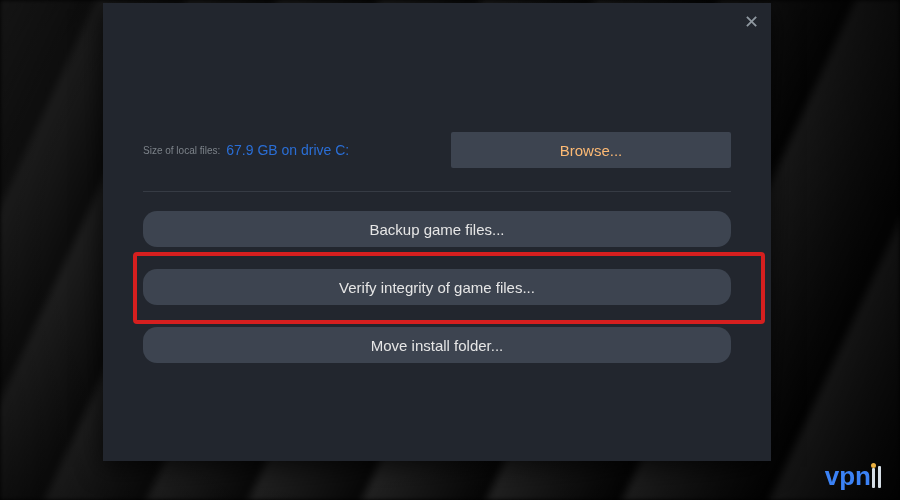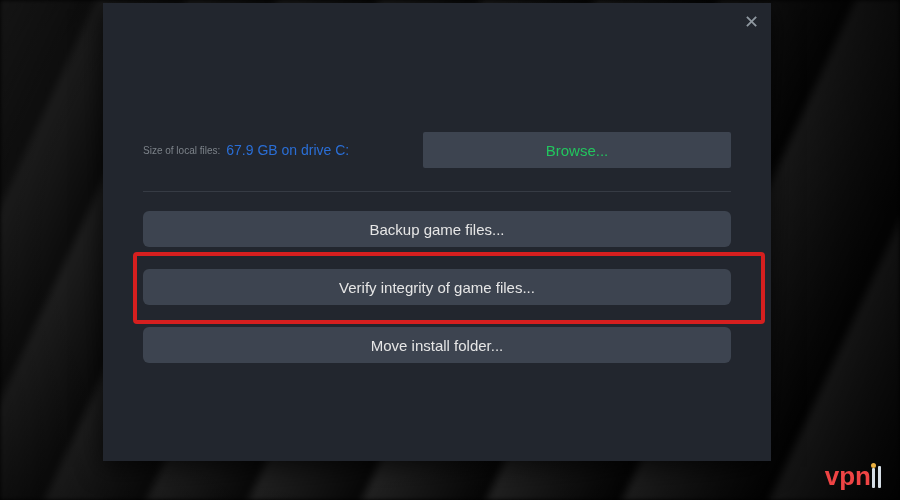--- a/index.html
+++ b/index.html
@@ -11,29 +11,29 @@
         #222222 53%, #070707 63%, #242424 64%, #060606 75%,
         #262626 76%, #050505 88%, #282828 89%, #040404 100%);
       filter:blur(2px);}
   .bg-vig{position:absolute;inset:0;background:radial-gradient(circle at 35% 45%, rgba(0,0,0,0) 40%, rgba(0,0,0,0.7) 100%);}
   .dialog{position:absolute;left:103px;top:3px;width:668px;height:458px;background:#22262e;box-shadow:0 6px 24px rgba(0,0,0,0.7);}
   .close{position:absolute;top:10px;right:12px;color:#8f98a0;font-size:18px;line-height:18px;cursor:pointer;}
   .title{position:absolute;left:40px;top:46px;color:#ffffff;font-size:32px;font-weight:300;letter-spacing:4px;}
   .inforow{position:absolute;left:40px;top:129px;width:588px;display:flex;align-items:center;}
   .size-lbl{color:#7c8289;font-size:10px;}
   .size-val{color:#2a6ed6;font-size:14px;margin-left:6px;}
-  .browse-btn{margin-left:auto;width:308px;height:36px;background:#3d4450;border:none;color:#22c55e;font-size:15px;border-radius:2px;cursor:pointer;}
+  .browse-btn{margin-left:auto;width:280px;height:36px;background:#3d4450;border:none;color:#fdba74;font-size:15px;border-radius:2px;cursor:pointer;}
   .divider{position:absolute;left:40px;top:188px;width:588px;height:1px;background:#363b44;}
-  .btn{position:absolute;left:40px;width:588px;height:36px;background:#3d4450;border:none;color:#e6e6e6;font-size:15px;border-radius:6px;cursor:pointer;}
+  .btn{position:absolute;left:40px;width:588px;height:36px;background:#3d4450;border:none;color:#e6e6e6;font-size:15px;border-radius:14px;cursor:pointer;}
   .btn-backup{top:208px;}
   .btn-verify{top:266px;}
   .btn-move{top:324px;}
   .callout{position:absolute;left:133px;top:252px;width:624px;height:64px;border:4px solid #d61f1f;border-radius:4px;pointer-events:none;}
   .wm{position:absolute;right:18px;bottom:8px;font-size:26px;font-weight:700;color:#e9eef3;display:flex;align-items:center;}
-  .wm-vpn{color:#ef4444;}
+  .wm-vpn{color:#3b82f6;}
   .wm-bar{display:inline-block;width:9px;height:22px;margin:0 1px;position:relative;}
   .wm-bar::before,.wm-bar::after{content:"";position:absolute;width:3px;background:#d6dee6;border-radius:1px;}
   .wm-bar::before{left:0;top:2px;height:20px;}
   .wm-bar::after{right:0;top:0;height:22px;}
   .wm-bar .dot{position:absolute;left:-1px;top:-3px;width:5px;height:5px;border-radius:50%;background:#eab040;}
 </style>
 </head>
 <body>
 
 <div class="bg"></div>

